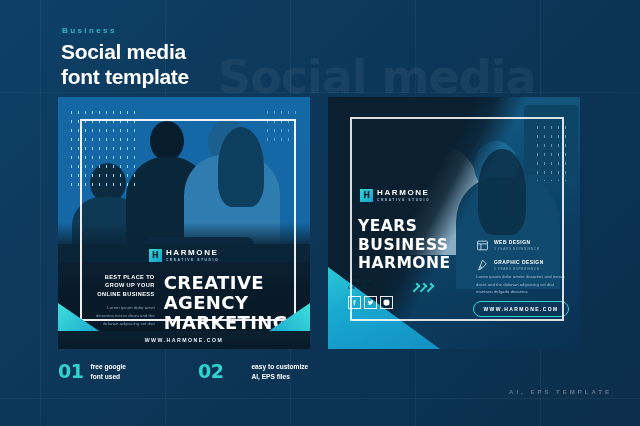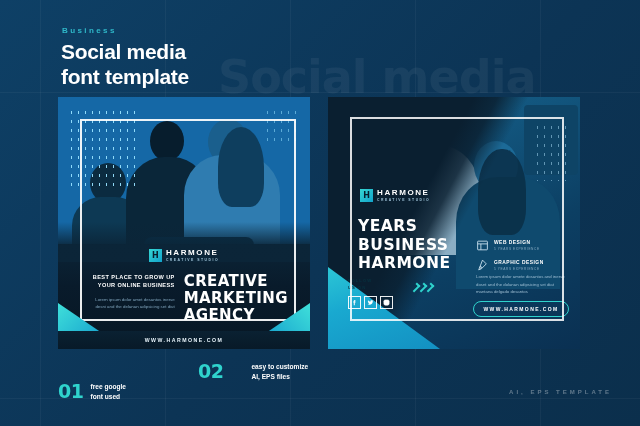--- a/index.html
+++ b/index.html
@@ -136,21 +136,21 @@
   .lc-left-col { width: 88px; text-align: right; }
   .lc-kicker {
     font-size: 5.6px; font-weight: 800; letter-spacing: 0.4px;
     line-height: 1.5; color: #ffffff; text-transform: uppercase;
   }
   .lc-lorem {
     margin-top: 6px;
     font-size: 4.4px; line-height: 1.75; color: #7fa3bb;
   }
   .lc-title {
-    font-size: 15px; font-weight: 800; line-height: 1.12;
+    font-size: 18px; font-weight: 800; line-height: 1.12;
     color: #ffffff; letter-spacing: 0.4px;
     font-family: "DejaVu Sans", sans-serif;
   }
 
   
   .rc-photo {
     position: absolute; inset: 0;
     background: linear-gradient(155deg,#17658f 0%, #12557d 30%, #0c3f63 62%, #0a3052 100%);
   }
   .rc-overlay {
@@ -232,21 +232,21 @@
     color: #ffffff;
   }
   .soc svg { width: 7px; height: 7px; fill: #ffffff; }
 
   
   .features {
     position: absolute; left: 58px; top: 362px;
     display: flex; gap: 0; align-items: flex-start;
   }
   .feat { display: flex; align-items: center; gap: 7px; }
-  .feat.f1 { width: 140px; margin-top: 20px; }
+  .feat.f1 { width: 140px; }
   .feat.f2 { width: 142px; gap: 28px; }
   .feat-num {
     font-size: 19px; font-weight: 800; color: #2fd3cd;
     letter-spacing: -0.5px; line-height: 1;
     font-family: "DejaVu Sans", sans-serif;
   }
   .feat-txt {
     font-size: 6.6px; font-weight: 700; line-height: 1.45; color: #ffffff;
   }
   .footnote {
@@ -307,22 +307,22 @@
       </div>
     </div>
 
     <div class="lc-textrow">
       <div class="lc-left-col">
         <div class="lc-kicker">BEST PLACE TO GROW UP YOUR ONLINE BUSINESS</div>
         <div class="lc-lorem">Lorem ipsum dolor amet desantos inerse desni and the delanan adipsicing set diut</div>
       </div>
       <div class="lc-title">
         <div>CREATIVE</div>
+        <div>AGENCY</div>
         <div>MARKETING</div>
-        <div>AGENCY</div>
       </div>
     </div>
 
     <div class="lc-frame"></div>
     <div class="corner-tri l"></div>
     <div class="corner-tri r"></div>
 
     <div class="lc-urlbar">
       <span>WWW.HARMONE.COM</span>
     </div>

